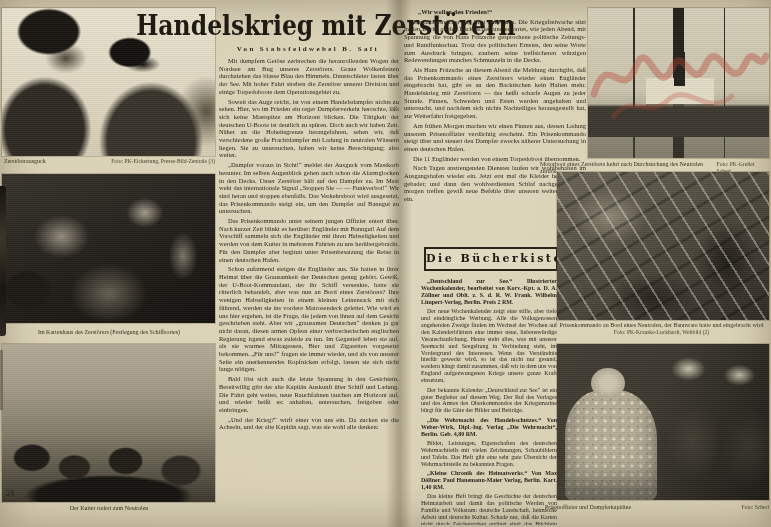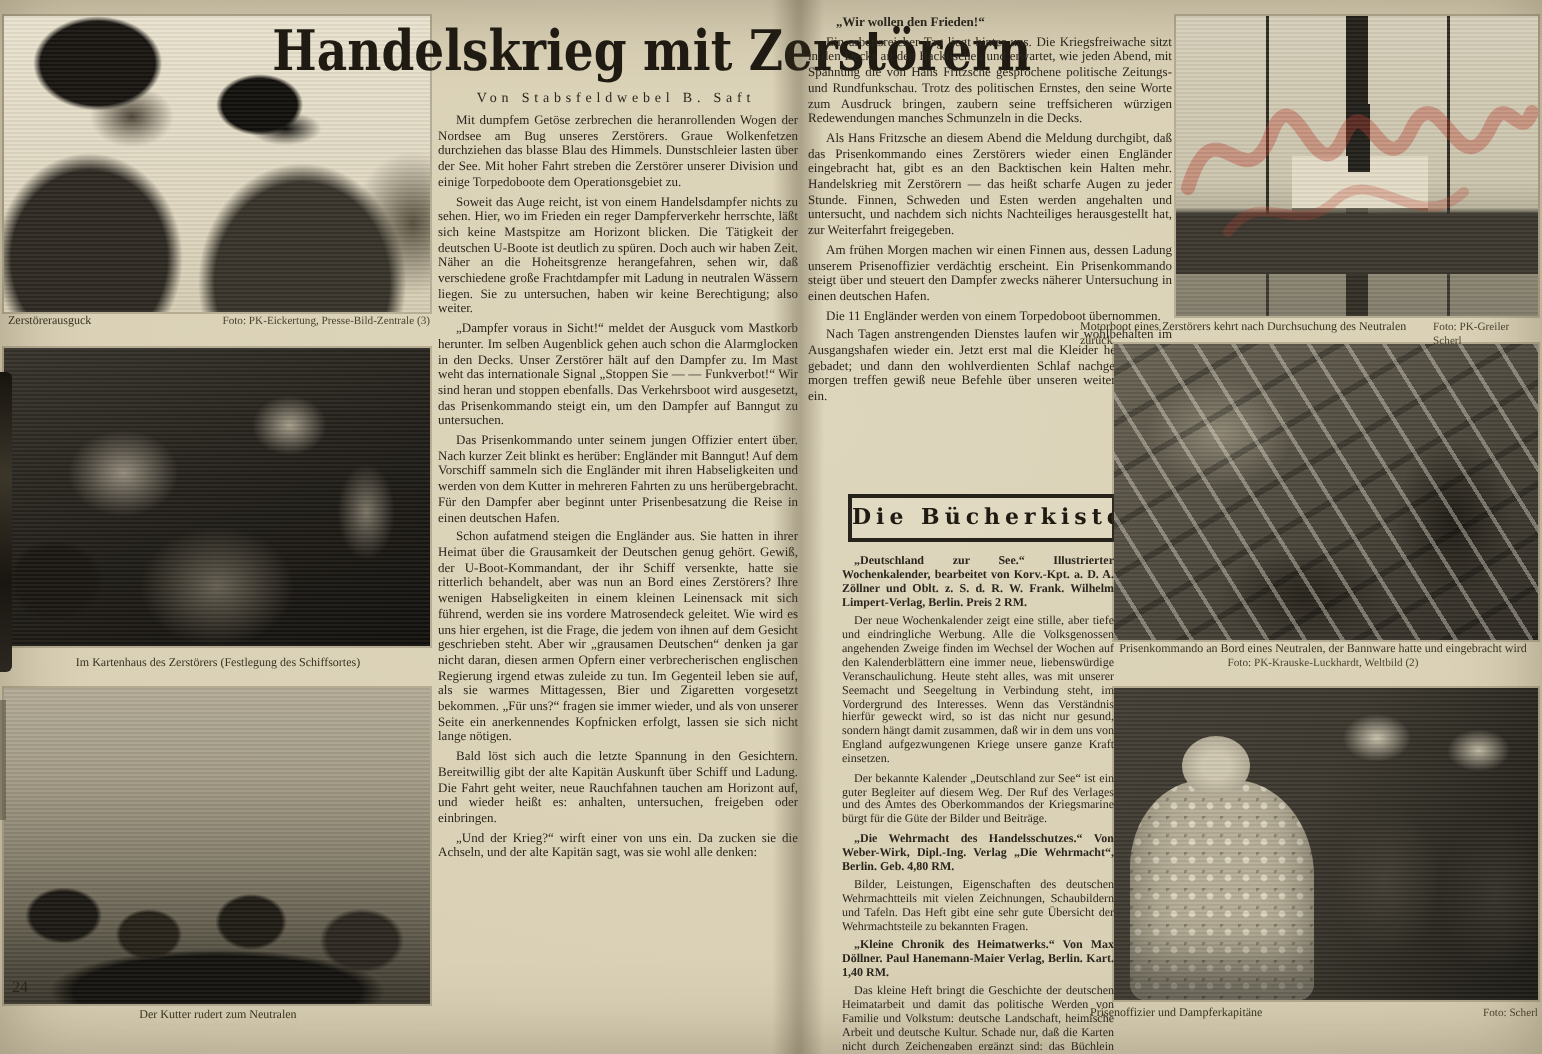--- a/index.html
+++ b/index.html
@@ -74,21 +74,21 @@
     background-size:9px 9px;box-shadow:inset 0 -20px 24px rgba(0,0,0,.45);}
   .sweater-head{position:absolute;left:34px;top:24px;width:34px;height:30px;border-radius:50%;
     background:radial-gradient(#cfc7b0 30%, #9a9380);}
   .red-scribble{position:absolute;left:0;top:0;pointer-events:none;}
 
   .title{position:absolute;left:100px;top:10px;width:310px;text-align:center;
     font-family:"DejaVu Serif", serif;font-weight:bold;font-size:28px;line-height:32px;color:#1f1b13;
     white-space:nowrap;}
   .title>span{display:inline-block;transform:scaleX(.84);transform-origin:50% 50%;}
   .byline{position:absolute;left:214px;top:45px;width:188px;text-align:center;
-    font-size:7px;font-weight:normal;letter-spacing:2.4px;color:#2b261d;white-space:nowrap;}
+    font-size:7px;font-weight:bold;letter-spacing:2.4px;color:#2b261d;white-space:nowrap;}
 
   .bodycol{position:absolute;text-align:justify;overflow:hidden;}
   .bodycol p{margin:0 0 2px 0;font-size:6.5px;line-height:7.7px;text-indent:9px;}
   .col-left{left:219px;top:57px;width:180px;height:466px;}
   .col-r1{left:404px;top:8px;width:182px;height:252px;}
   .col-r1 p.lead{text-indent:14px;font-weight:bold;}
 
   .caption-row{position:absolute;display:flex;justify-content:space-between;align-items:baseline;
     font-size:6px;line-height:7px;color:#38321f;}
   .caption-center{position:absolute;text-align:center;font-size:6px;line-height:7px;color:#38321f;}

